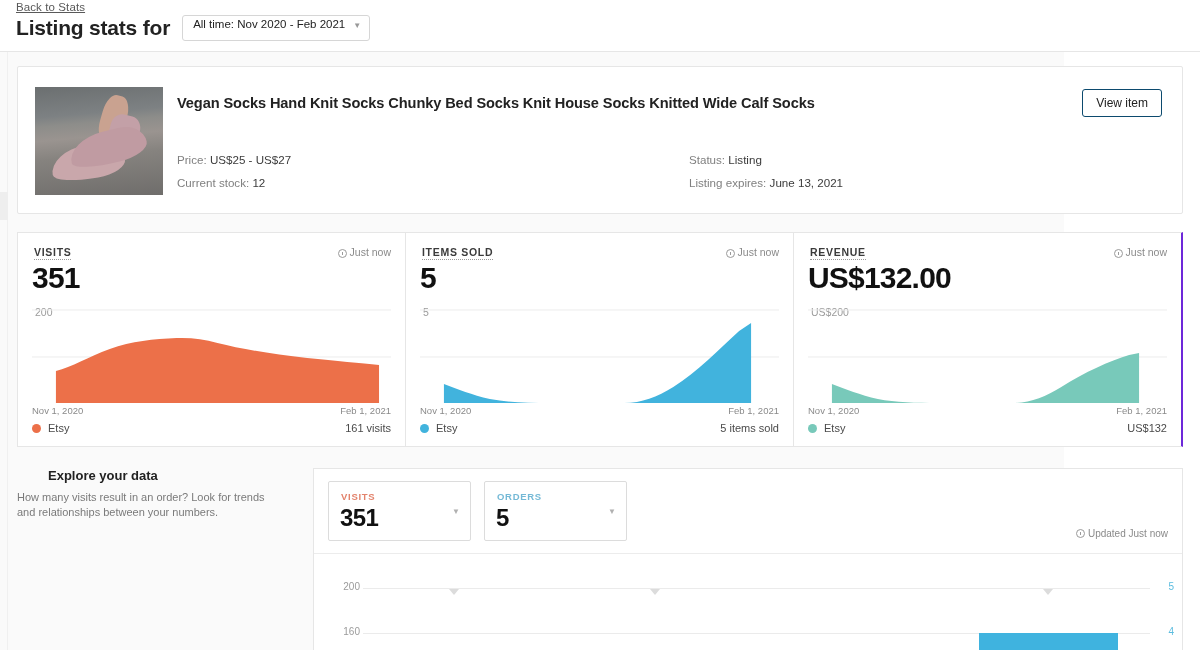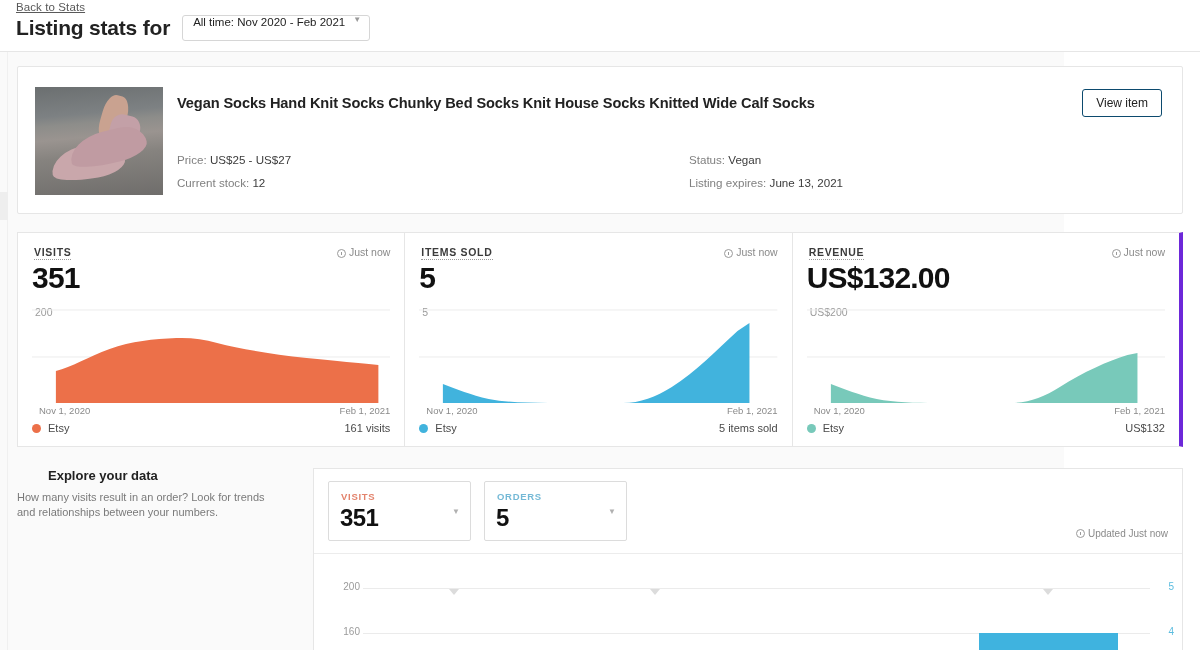--- a/index.html
+++ b/index.html
@@ -20,21 +20,21 @@
   .back-link {
     position:absolute; left:16px; top:1px;
     font-size:11.5px; color:#595959; text-decoration:underline;
     letter-spacing:0.1px; cursor:pointer;
   }
   .title-row { position:absolute; left:16px; top:15px; display:flex; align-items:center; }
   .page-title { font-size:21px; font-weight:700; color:#222; letter-spacing:-0.2px; line-height:26px; }
   .date-select {
     margin-left:12px; height:26px; min-width:164px;
     border:1px solid #d6d6d6; border-radius:3px; background:#fff;
-    display:flex; align-items:flex-start; padding:0 8px 16px 10px;
+    display:flex; align-items:flex-end; padding:0 8px 10px 10px;
     font-size:11.5px; color:#222; font-weight:500; cursor:pointer;
   }
   .date-select .caret { margin-left:auto; padding-left:8px; color:#999; font-size:8px; line-height:1;}
 
   
   .rail { position:absolute; left:0; top:52px; width:8px; height:598px; background:#fafafa; border-right:1px solid #f0f0f0; }
   .rail-chunk { position:absolute; left:0; top:140px; width:8px; height:28px; background:#eeeeee; }
 
   
   .card { background:#ffffff; border:1px solid #e6e6e6; border-radius:2px; }
@@ -67,21 +67,21 @@
   .view-item {
     position:absolute; right:20px; top:22px; height:28px; padding:0 13px;
     border:1px solid #0c4a6e; border-radius:3px; background:#fff;
     font-size:12px; color:#222; font-weight:400; cursor:pointer;
     display:flex; align-items:center; justify-content:center;
   }
 
   
   .stats { position:absolute; left:17px; top:232px; width:1166px; height:215px; display:flex; }
   .stat { position:relative; flex:1; height:215px; background:#fff; border:1px solid #e6e6e6; border-right:none; }
-  .stat:last-child { border-right:4px solid #6d28d9; }
+  .stat:last-child { border-right:2px solid #6d28d9; }
   .stat-label {
     position:absolute; left:16px; top:13px;
     font-size:10.5px; font-weight:700; letter-spacing:0.7px; color:#3b3b3b;
     border-bottom:1px dotted #999; padding-bottom:1px;
   }
   .stat-time {
     position:absolute; right:14px; top:13px; font-size:10.5px; color:#8a8a8a;
     display:flex; align-items:flex-end; gap:3px;
   }
   .clock { width:9px; height:9px; border:1px solid #9a9a9a; border-radius:50%; position:relative; display:inline-block; }
@@ -90,21 +90,21 @@
     position:absolute; left:14px; top:25px;
     font-size:30px; font-weight:700; color:#111; letter-spacing:-0.8px; line-height:40px;
   }
   .stat-chart { position:absolute; left:14px; top:76px; right:14px; height:95px; }
   .stat-chart .glabel {
     position:absolute; left:3px; top:-3px; font-size:10.5px; color:#9b9b9b;
   }
   .stat-chart svg { position:absolute; left:0; top:0; width:100%; height:100%; }
   .axis-dates { position:absolute; left:14px; right:14px; top:172px; height:14px; }
   .axis-dates span { position:absolute; font-size:9.5px; color:#8a8a8a; }
-  .axis-dates .l { left:7px; }
+  .axis-dates .l { left:0; }
   .axis-dates .r { right:0; }
   .stat-foot {
     position:absolute; left:14px; right:14px; bottom:10px; height:16px;
     display:flex; align-items:center; justify-content:space-between;
     font-size:11px; color:#4a4a4a;gap:26px;
   }
   .legend { display:flex; align-items:center; gap:7px; }
   .dot { width:9px; height:9px; border-radius:50%; display:inline-block; }
 
   
@@ -183,21 +183,21 @@
       <div class="meta meta-price">
         <span>Price:</span>
         <b>US$25 - US$27</b>
       </div>
       <div class="meta meta-stock">
         <span>Current stock:</span>
         <b>12</b>
       </div>
       <div class="meta meta-status">
         <span>Status:</span>
-        <b>Vegan</b>
+        <b>Listing</b>
       </div>
       <div class="meta meta-expires">
         <span>Listing expires:</span>
         <b>June 13, 2021</b>
       </div>
 
       <div class="view-item">View item</div>
     </div>
   </div>
 

